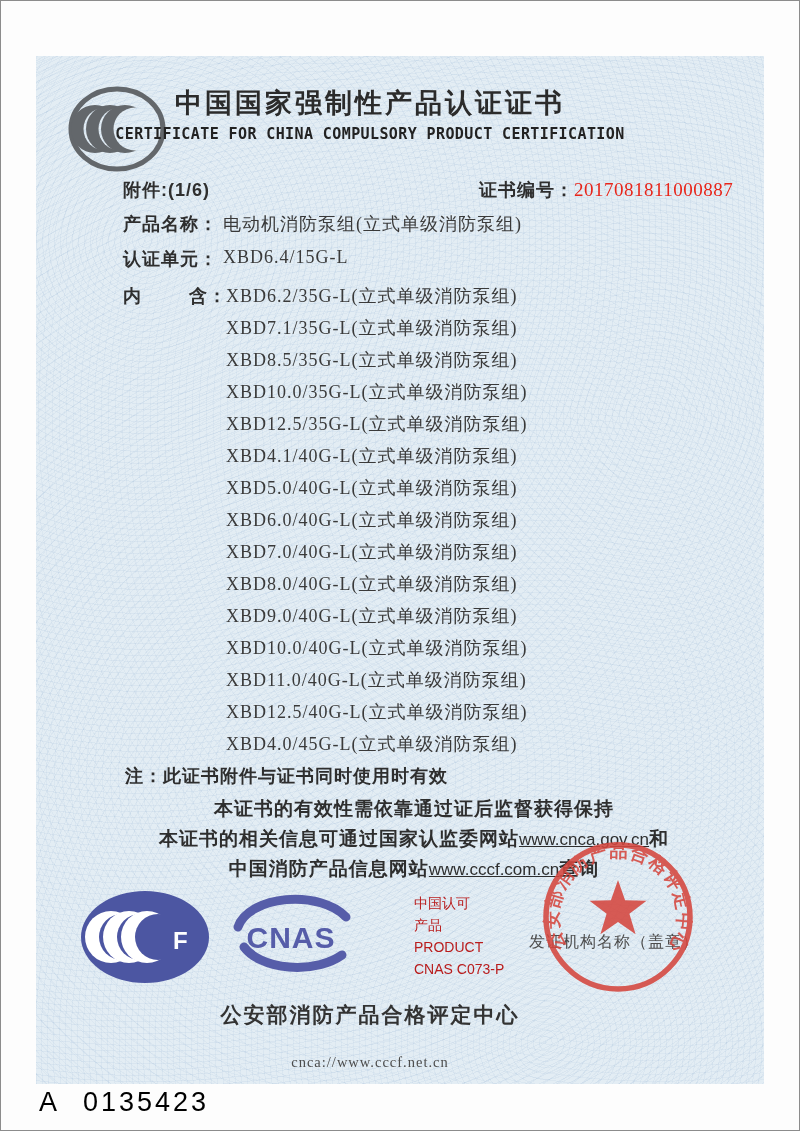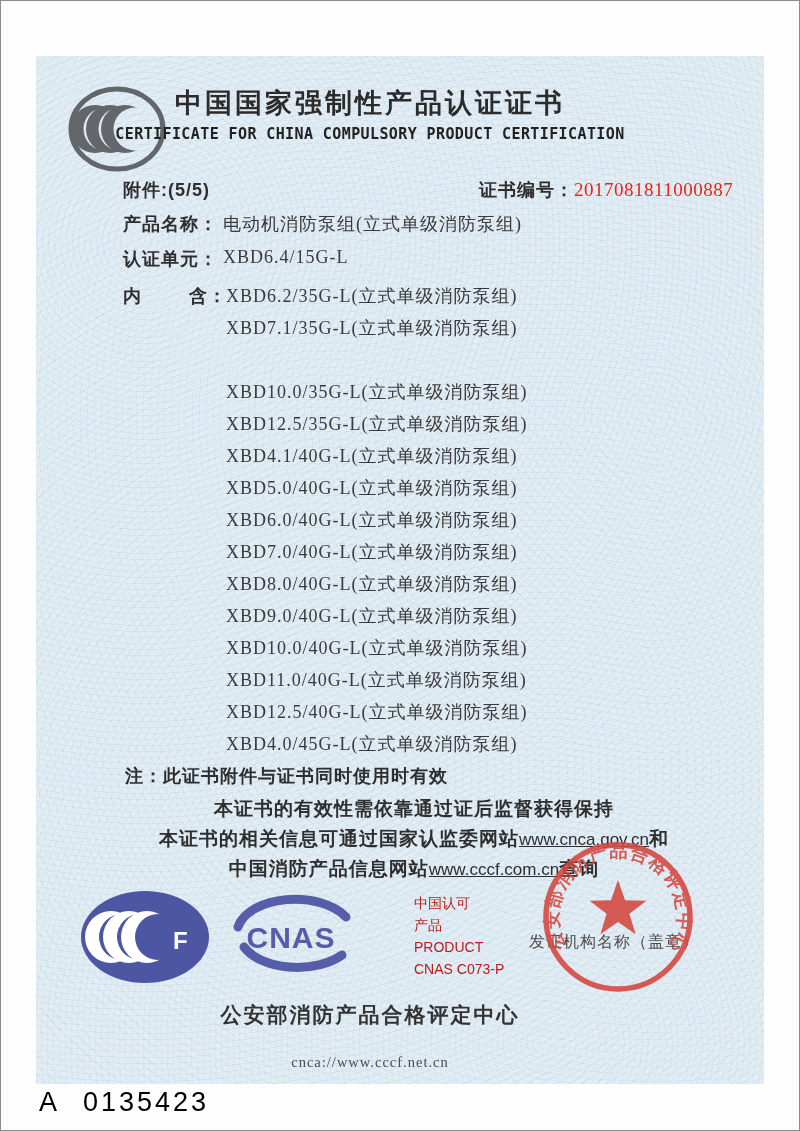--- a/index.html
+++ b/index.html
@@ -55,35 +55,36 @@
     </defs>
     <ellipse cx="50" cy="44" rx="46" ry="40" fill="none" stroke="#63676b" stroke-width="5"></ellipse>
     <circle cx="28" cy="44" r="24" fill="#63676b" mask="url(#g1)"></circle>
     <circle cx="43" cy="44" r="24" fill="#63676b" mask="url(#g2)"></circle>
     <circle cx="58" cy="44" r="24" fill="#63676b" mask="url(#g3)"></circle>
   </svg>
 
   <div class="abs ctr title-cn">中国国家强制性产品认证证书</div>
   <div class="abs ctr title-en">CERTIFICATE FOR CHINA COMPULSORY PRODUCT CERTIFICATION</div>
 
-  <div class="abs lab" style="left:122px;top:177px">附件:(5/5)</div>
+  <div class="abs lab" style="left:122px;top:177px">附件:(1/6)</div>
   <div class="abs" style="left:478px;top:177px">
     <span class="lab">证书编号：</span><span class="certno red">2017081811000887</span>
   </div>
 
   <div class="abs lab" style="left:122px;top:211px">产品名称：</div>
   <div class="abs val" style="left:222px;top:211px">电动机消防泵组(立式单级消防泵组)</div>
 
   <div class="abs lab" style="left:122px;top:246px">认证单元：</div>
   <div class="abs val" style="left:222px;top:246px">XBD6.4/15G-L</div>
 
   <div class="abs lab" style="left:122px;top:283px">内</div>
   <div class="abs lab" style="left:188px;top:283px">含：</div>
   <div class="abs item" style="top:283px">XBD6.2/35G-L(立式单级消防泵组)</div>
   <div class="abs item" style="top:315px">XBD7.1/35G-L(立式单级消防泵组)</div>
+  <div class="abs item" style="top:347px">XBD8.5/35G-L(立式单级消防泵组)</div>
   <div class="abs item" style="top:379px">XBD10.0/35G-L(立式单级消防泵组)</div>
   <div class="abs item" style="top:411px">XBD12.5/35G-L(立式单级消防泵组)</div>
   <div class="abs item" style="top:443px">XBD4.1/40G-L(立式单级消防泵组)</div>
   <div class="abs item" style="top:475px">XBD5.0/40G-L(立式单级消防泵组)</div>
   <div class="abs item" style="top:507px">XBD6.0/40G-L(立式单级消防泵组)</div>
   <div class="abs item" style="top:539px">XBD7.0/40G-L(立式单级消防泵组)</div>
   <div class="abs item" style="top:571px">XBD8.0/40G-L(立式单级消防泵组)</div>
   <div class="abs item" style="top:603px">XBD9.0/40G-L(立式单级消防泵组)</div>
   <div class="abs item" style="top:635px">XBD10.0/40G-L(立式单级消防泵组)</div>
   <div class="abs item" style="top:667px">XBD11.0/40G-L(立式单级消防泵组)</div>

